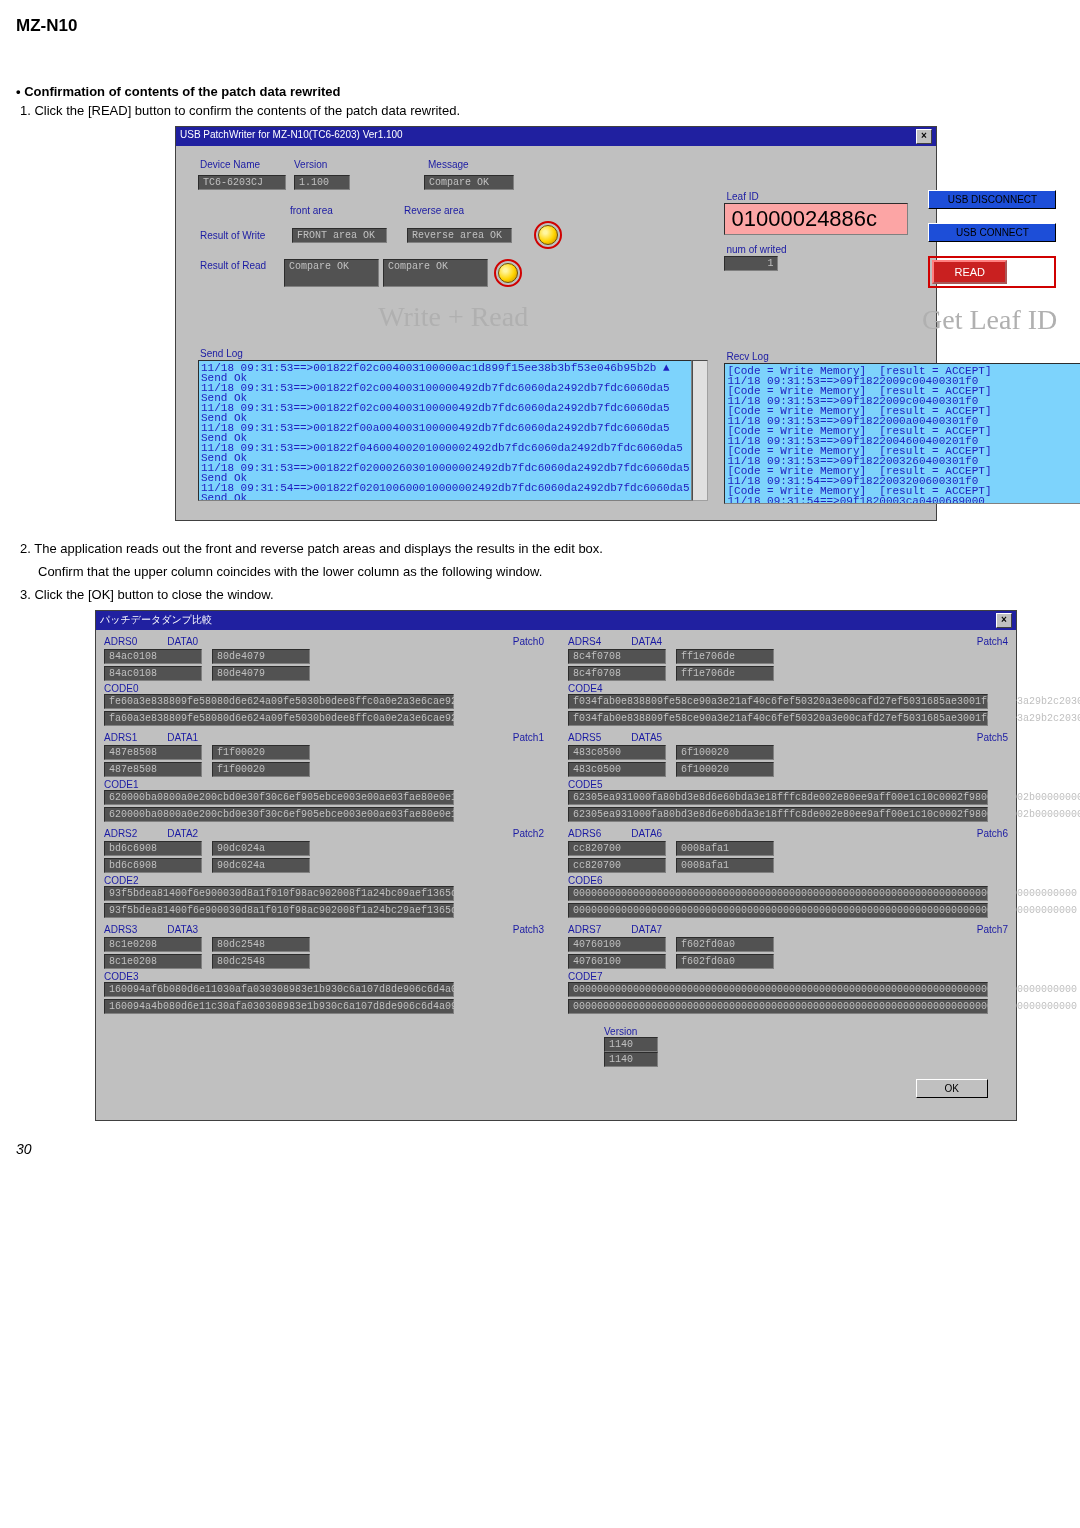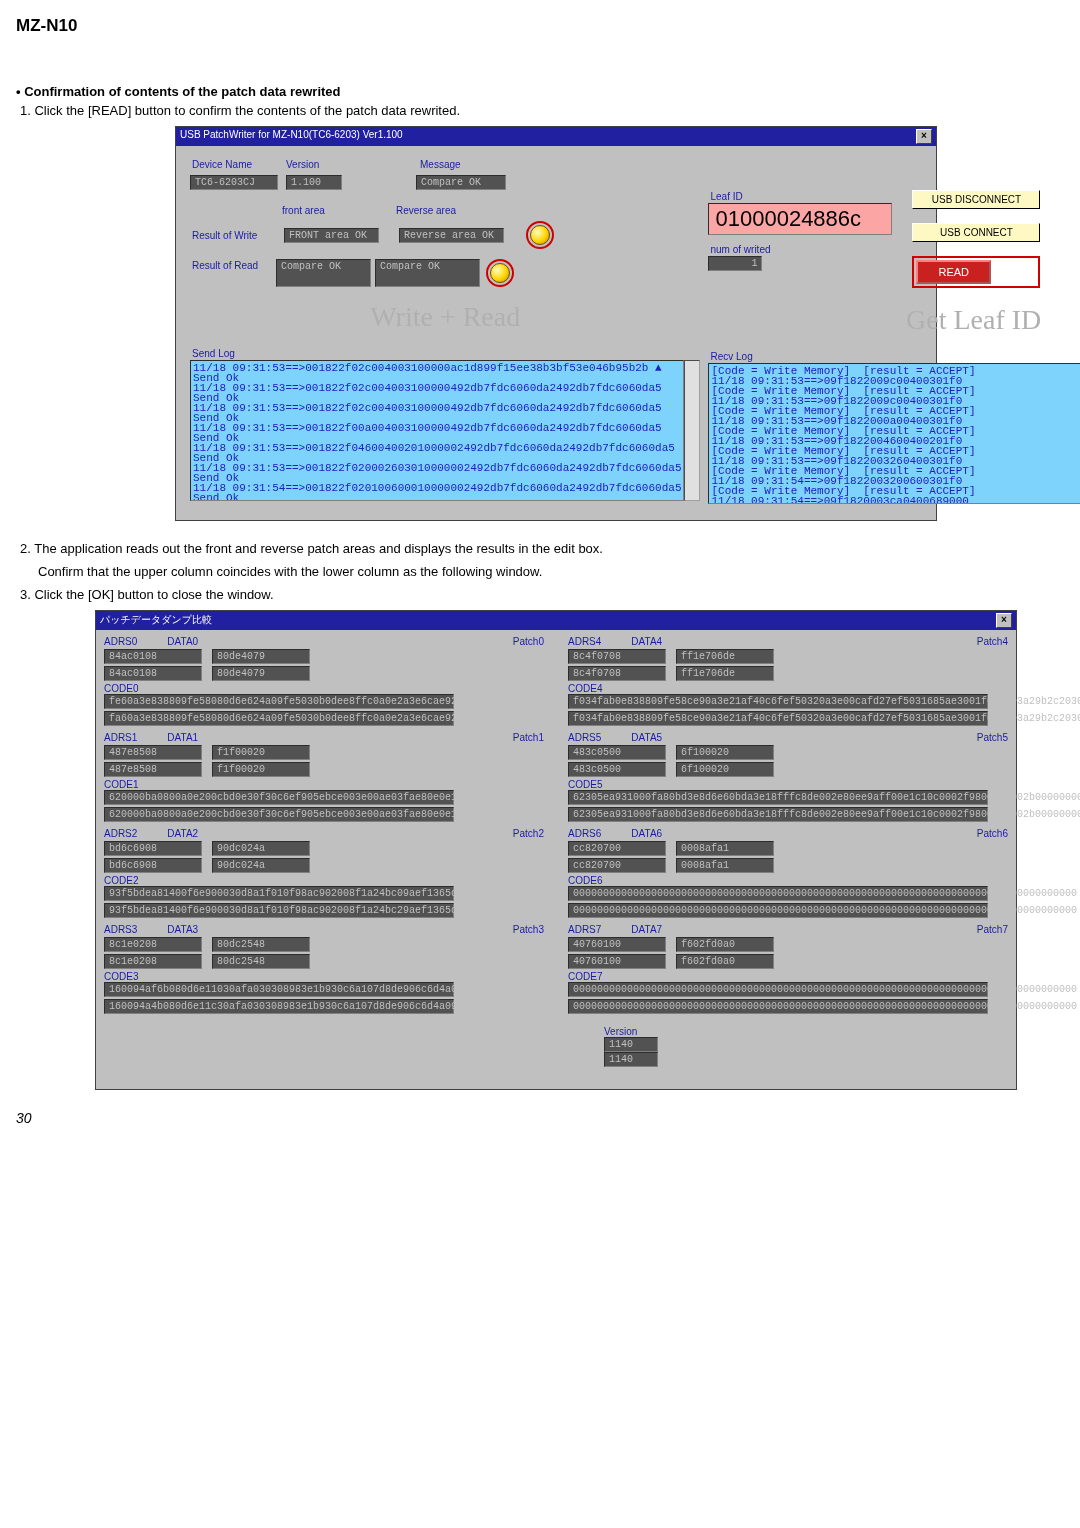--- a/index.html
+++ b/index.html
@@ -48,21 +48,21 @@
   }
   .title-text { font-weight: normal; }
   .close-x {
     width: 14px; height: 13px; background:#c0c0c0; color:#000;
     border:1px solid #fff; border-right-color:#404040; border-bottom-color:#404040;
     text-align:center; line-height:11px; font-size:10px; font-weight:bold;
   }
   .win-body { padding: 8px 10px 12px 10px; }
   .row { display:flex; margin-bottom:4px; }
   .win-half { display:flex; }
-  .left-pane, .right-pane { flex:1; padding:4px; }
+  .left-pane, .right-pane { flex:1; padding:4px;margin-left:8px; }
   .right-pane { border-left:0; }
   .lbl { font-size:10px; padding:1px 2px; color: #1a1aa3;}
   .dark-input {
     background:#525252; color:#c0c0c0; border:1px inset #808080;
     padding:1px 4px; font-size:10px; font-family:"Courier New",monospace;
     display:inline-block;
   }
   .w95-btn {
     background:#c0c0c0; border:1px outset #fff; border-right-color:#404040;
     border-bottom-color:#404040; padding:2px 6px; font-size:10px; display:inline-block; text-align:center;
@@ -77,21 +77,21 @@
   .leaf-box {
     background:#fca5a5; border:1px inset #808080; font-size:22px; padding:2px 6px;
     font-family:Liberation Sans, sans-serif; display:inline-block; width:170px;
   }
   .read-btn {
     background:#c92020; color:#fff; border:2px outset #ff8080;
     padding:4px 20px; font-size:11px; display:inline-block;
   }
   .usb-btn-area { display:flex; flex-direction:column; gap:4px; }
   .usb-btn {
-    background:#fef9c3; border:1px outset #fff; border-right-color:#404040;
+    background:#1d4ed8; border:1px outset #fff; border-right-color:#404040;
     border-bottom-color:#404040; padding:3px 8px; font-size:10px; text-align:center;
     width:110px;
   }
   .red-ring {
     position:relative; display:inline-block; border:2px solid #d00000;
     border-radius:14px; padding:2px;
   }
   .led-yellow {
     width:18px; height:18px;
     background: radial-gradient(circle at 35% 35%, #fff6a0 10%, #ffd400 55%, #c08000 100%);
@@ -420,16 +420,19 @@
         </div>
       </div>
 
     <div style="display:flex; justify-content:center; gap:10px; align-items:flex-start; margin:6px 0 0 150px;">
       <div>
         <div class="col-lbl">Version</div>
         <span class="dark-input di-ver">1140</span><br>
         <span class="dark-input di-ver">1140</span>
       </div>
     </div>
+    <div style="text-align:right; margin-top:12px; padding-right:20px">
+      <span class="w95-btn" style="padding:3px 28px">OK</span>
+    </div>
   </div>
 </div>
 
 <div class="page-num">30</div>
 
 </body></html>

